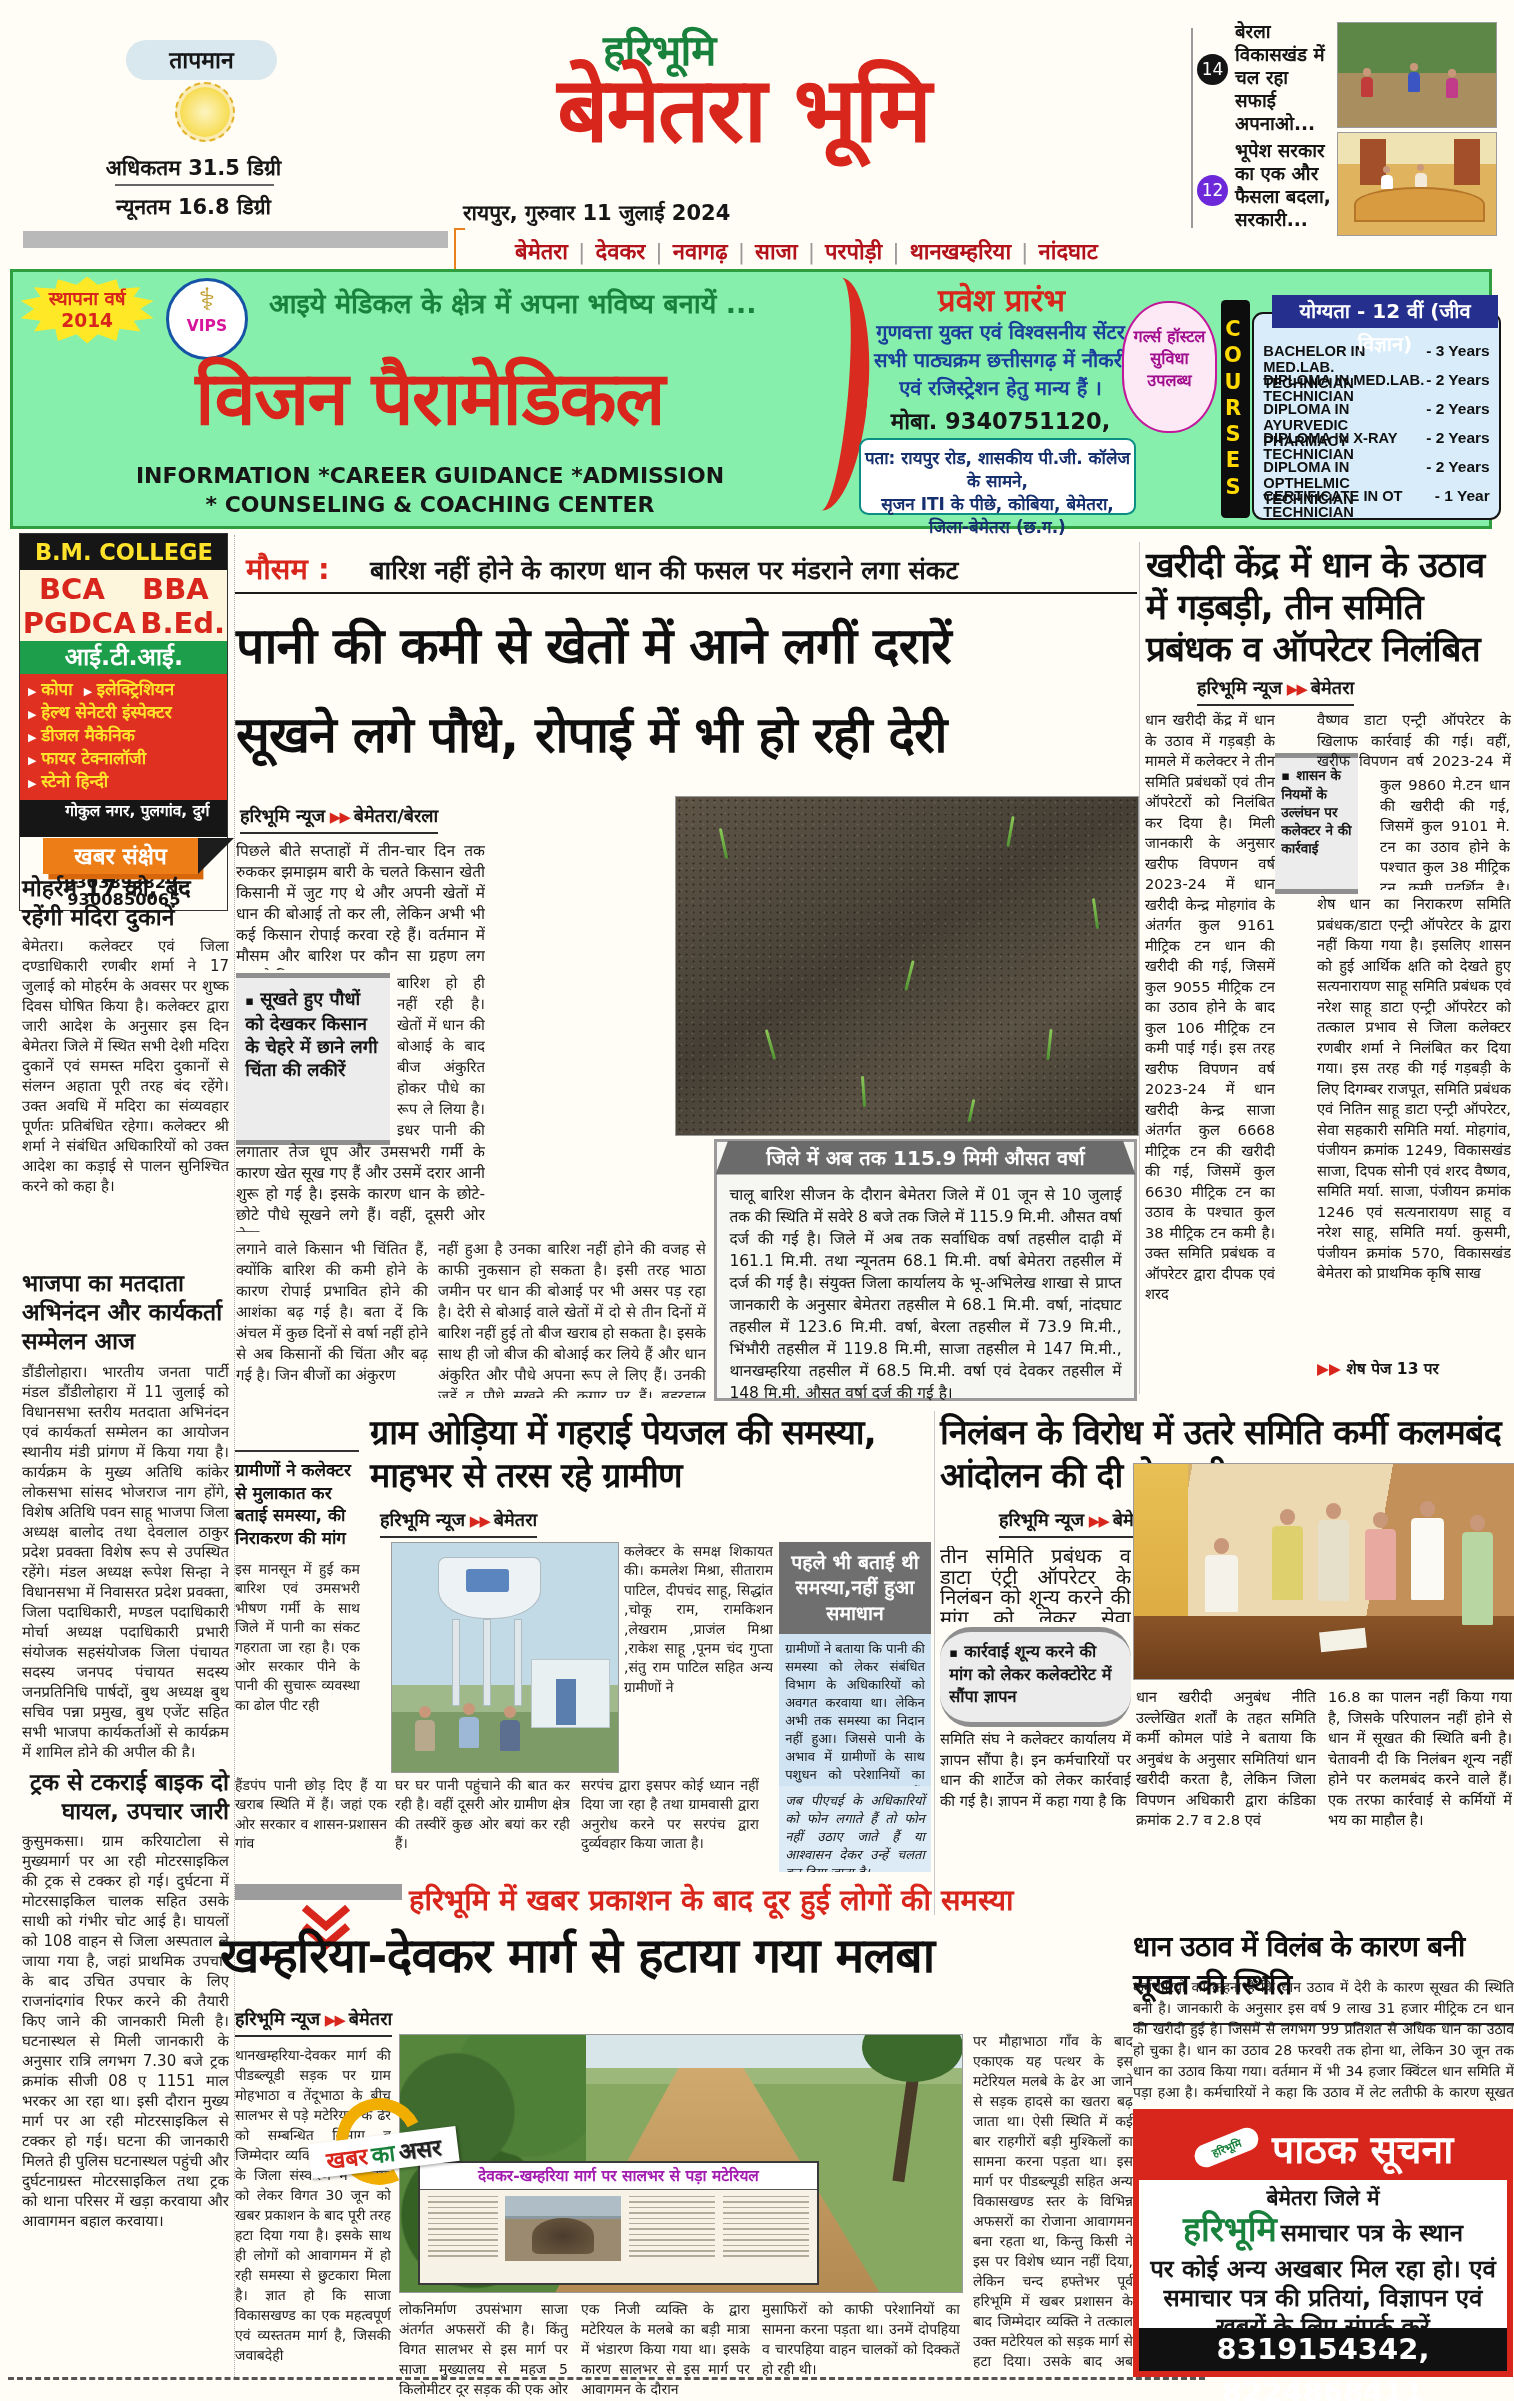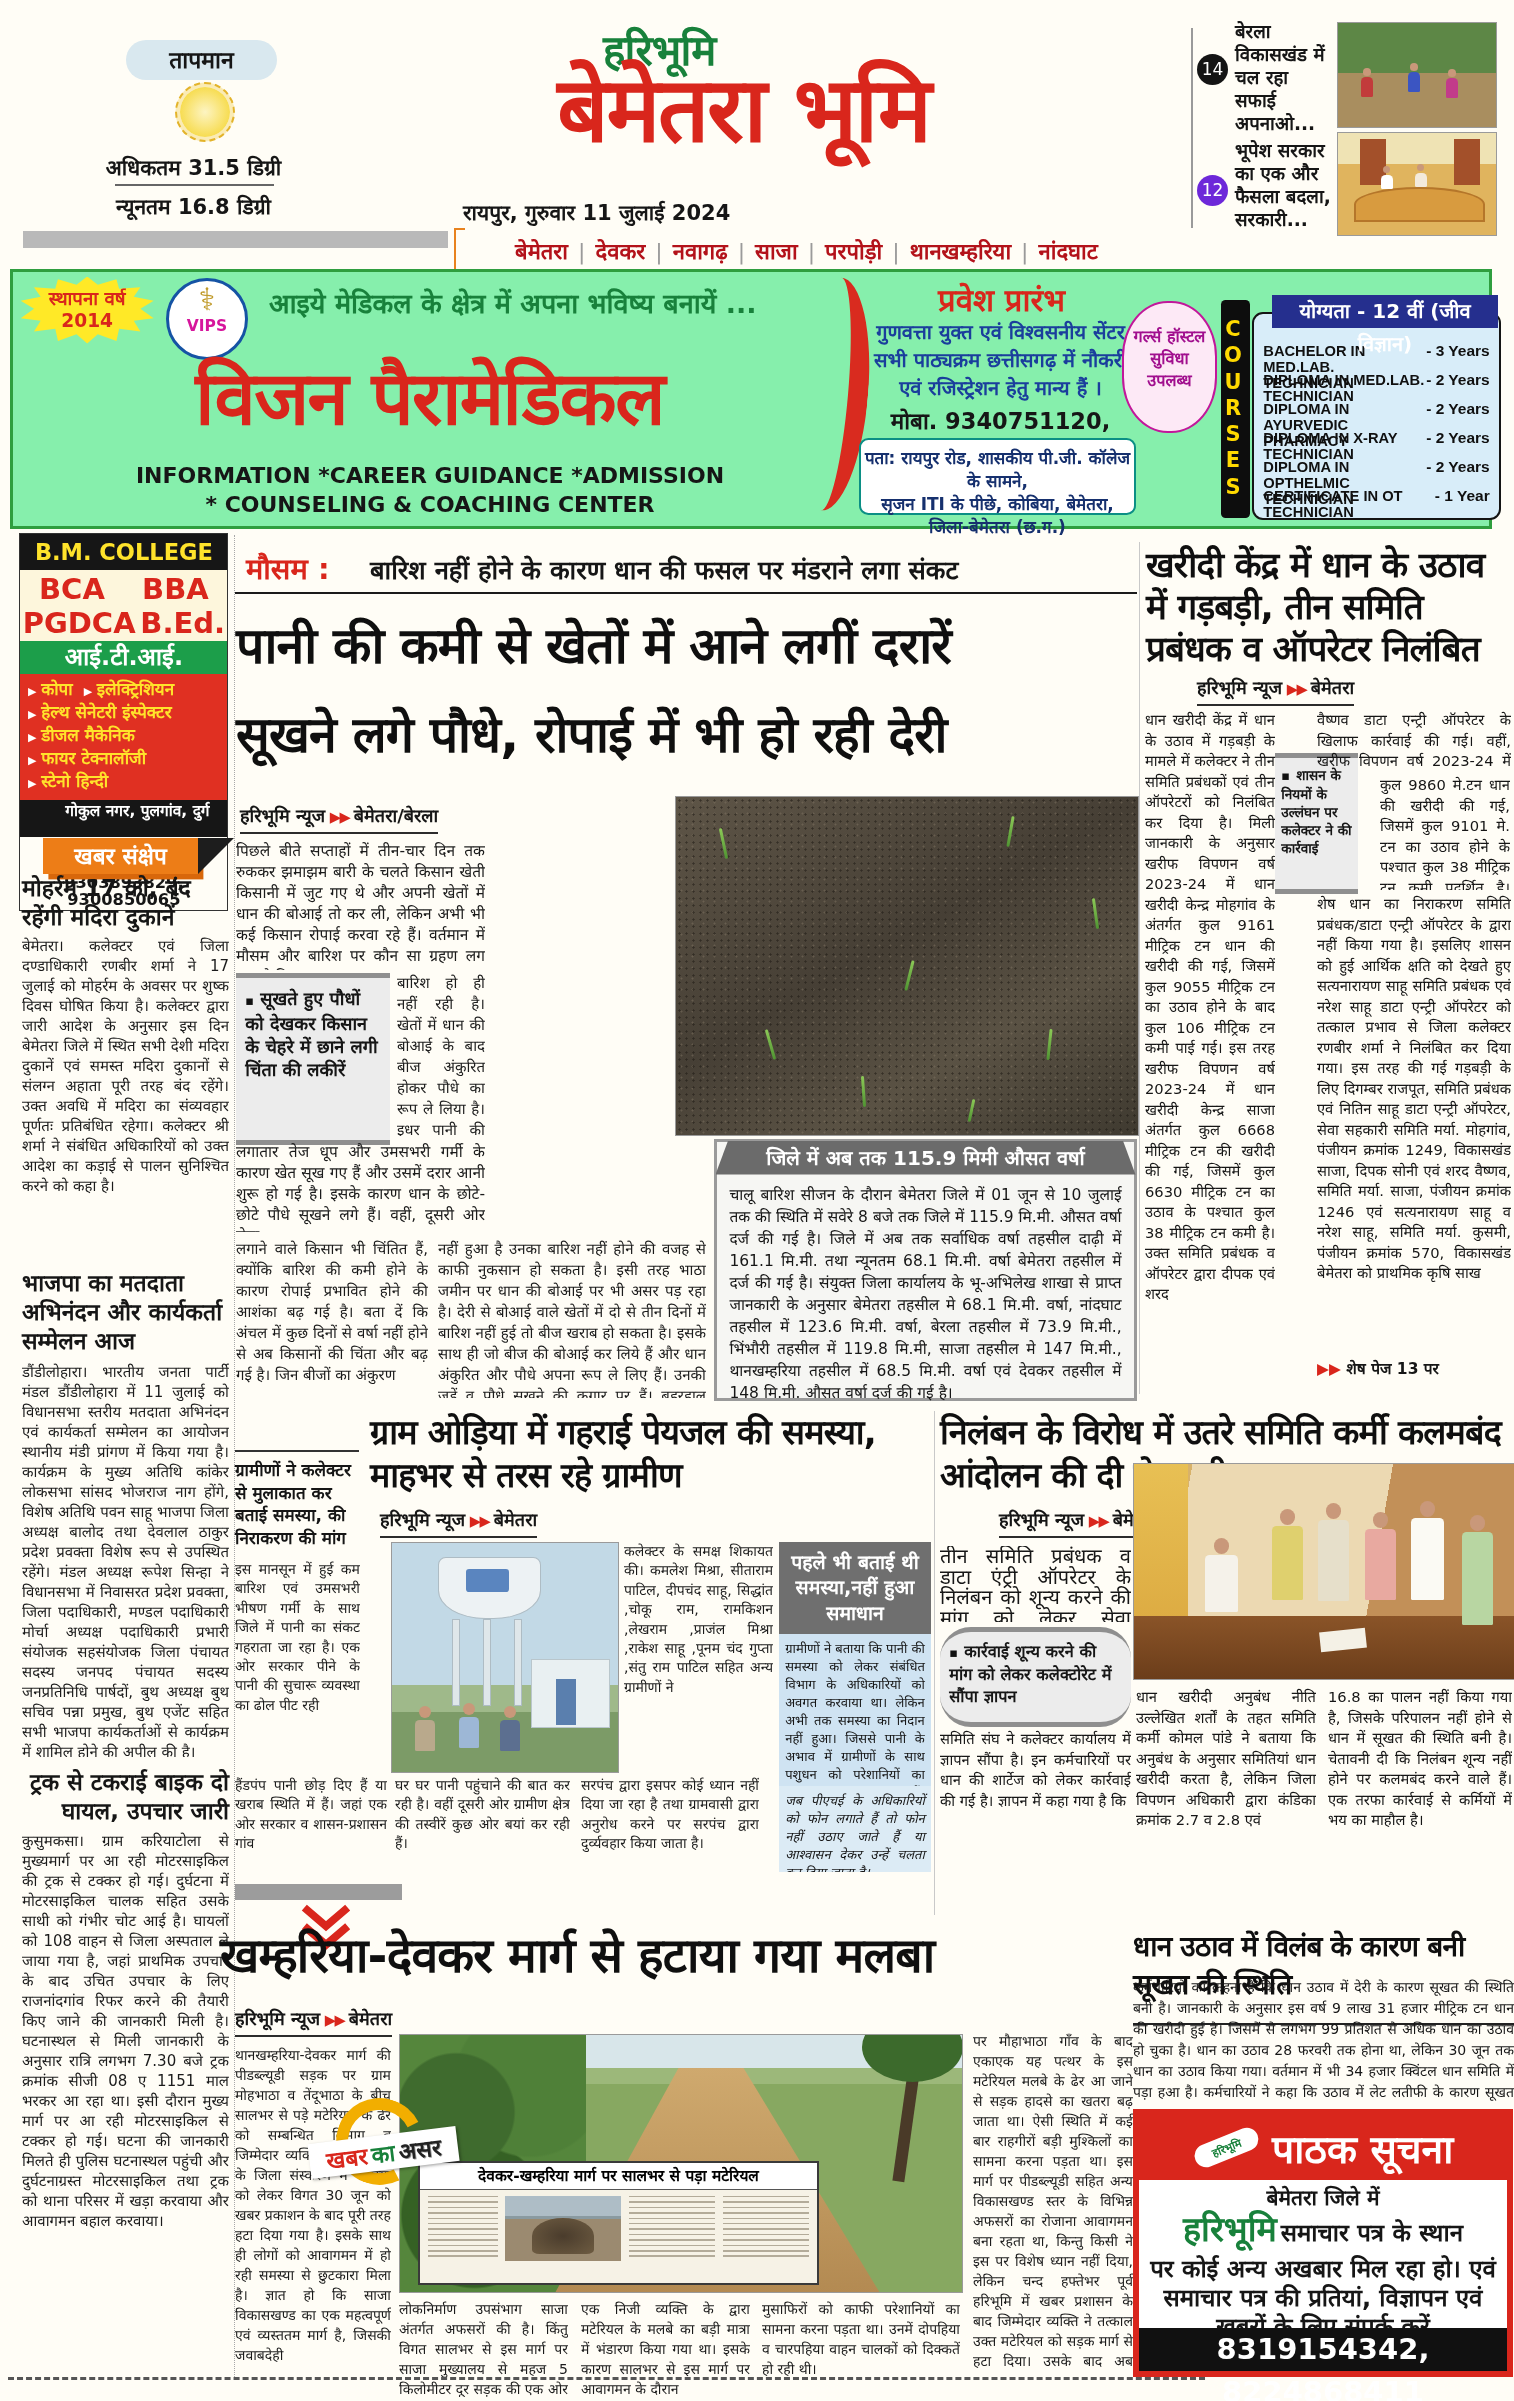--- a/index.html
+++ b/index.html
@@ -350,35 +350,36 @@
       <div class="b" style="font-size:24px;line-height:29px;">खबरों के लिए संपर्क करें</div>
     </div>
     <div class="ctr b" style="position:absolute;left:0;bottom:0;width:100%;height:43px;line-height:43px;background:#111;color:#fff;font-size:29px;">8319154342, 8224868411</div>
   </div>
 
   <div class="abs" style="left:235px;top:1884px;width:167px;height:15.5px;background:#9c9c9c;"></div>
   <svg class="abs" style="left:298px;top:1903px;" width="56" height="48" viewBox="0 0 72 62">
     <path d="M8 6 L36 30 L64 6" stroke="#d9261c" stroke-width="10" fill="none"></path>
     <path d="M8 30 L36 54 L64 30" stroke="#d9261c" stroke-width="10" fill="none"></path>
   </svg>
+  <div class="abs b red" style="left:409px;top:1879px;width:724px;font-size:29px;">हरिभूमि में खबर प्रकाशन के बाद दूर हुई लोगों की समस्या</div>
   <div class="abs hl" style="left:220px;top:1921px;width:918px;font-size:48px;">खम्हरिया-देवकर मार्ग से हटाया गया मलबा</div>
   <div class="abs byline" style="left:235px;top:2006px;">
     <span>हरिभूमि न्यूज</span><span class="arr">▶▶</span><span>बेमेतरा</span>
   </div>
   <div class="abs j small-txt clip" style="left:235px;top:2045px;width:156px;height:325px;line-height:20px;">थानखम्हरिया-देवकर मार्ग की पीडब्ल्यूडी सड़क पर ग्राम मोहभाठा व तेंदूभाठा के बीच सालभर से पड़े मटेरियल के ढेर को सम्बन्धित विभाग व जिम्मेदार व्यक्ति द्वारा हरिभूमि के जिला संस्करण में समस्या को लेकर विगत 30 जून को खबर प्रकाशन के बाद पूरी तरह हटा दिया गया है। इसके साथ ही लोगों को आवागमन में हो रही समस्या से छुटकारा मिला है। ज्ञात हो कि साजा विकासखण्ड का एक महत्वपूर्ण एवं व्यस्ततम मार्ग है, जिसकी जवाबदेही</div>
 
   <div class="photo" style="left:399px;top:2034px;width:562px;height:257px;background:linear-gradient(#d8e6ea 0 13%,#9cb87a 13% 19%,#87a861 19% 100%);">
     <span class="abs" style="left:0;top:0;width:186px;height:257px;background:radial-gradient(circle at 30% 30%,#3f6b2e 0 26%,transparent 27%),radial-gradient(circle at 70% 18%,#4f8038 0 30%,transparent 31%),radial-gradient(circle at 40% 70%,#356124 0 34%,transparent 35%),#55863c;"></span>
     <span class="abs" style="left:155px;top:33px;width:325px;height:225px;background:linear-gradient(#cfa96e,#b38a52);clip-path:polygon(38% 0,58% 0,100% 100%,0 100%);"></span>
     <span class="abs" style="left:502px;top:7.7px;width:12.4px;height:139px;background:#4a3a28;transform:rotate(8deg);"></span>
     <span class="abs" style="left:462px;top:-23px;width:101px;height:70px;border-radius:50%;background:#3c6a2c;"></span>
   </div>
 
   <div class="abs" style="left:418px;top:2161px;width:401px;height:124px;background:#f6f2e6;border:2.3px solid #3a3a3a;box-sizing:border-box;">
-    <div class="ctr b" style="font-size:15.5px;line-height:26px;color:#000000;border-bottom:1.5px solid #555;background:#fff;">देवकर-खम्हरिया मार्ग पर सालभर से पड़ा मटेरियल</div>
+    <div class="ctr b" style="font-size:15.5px;line-height:26px;color:#a21caf;border-bottom:1.5px solid #555;background:#fff;">देवकर-खम्हरिया मार्ग पर सालभर से पड़ा मटेरियल</div>
     <div style="display:flex;gap:7.7px;padding:6.2px 7.7px;height:77px;box-sizing:border-box;">
       <div class="stripe" style="width:70px;"></div>
       <div style="width:116px;background:linear-gradient(#aebdc6 0 30%,#8a9aa0 30% 36%,#9b8a70 36% 100%);position:relative;">
         <span class="abs" style="left:27px;top:22px;width:62px;height:36px;background:radial-gradient(#4a3c2c,#6e5c42);border-radius:50% 50% 12% 12%;"></span>
       </div>
       <div class="stripe" style="flex:1;"></div>
       <div class="stripe" style="flex:1;"></div>
     </div>
   </div>
 

